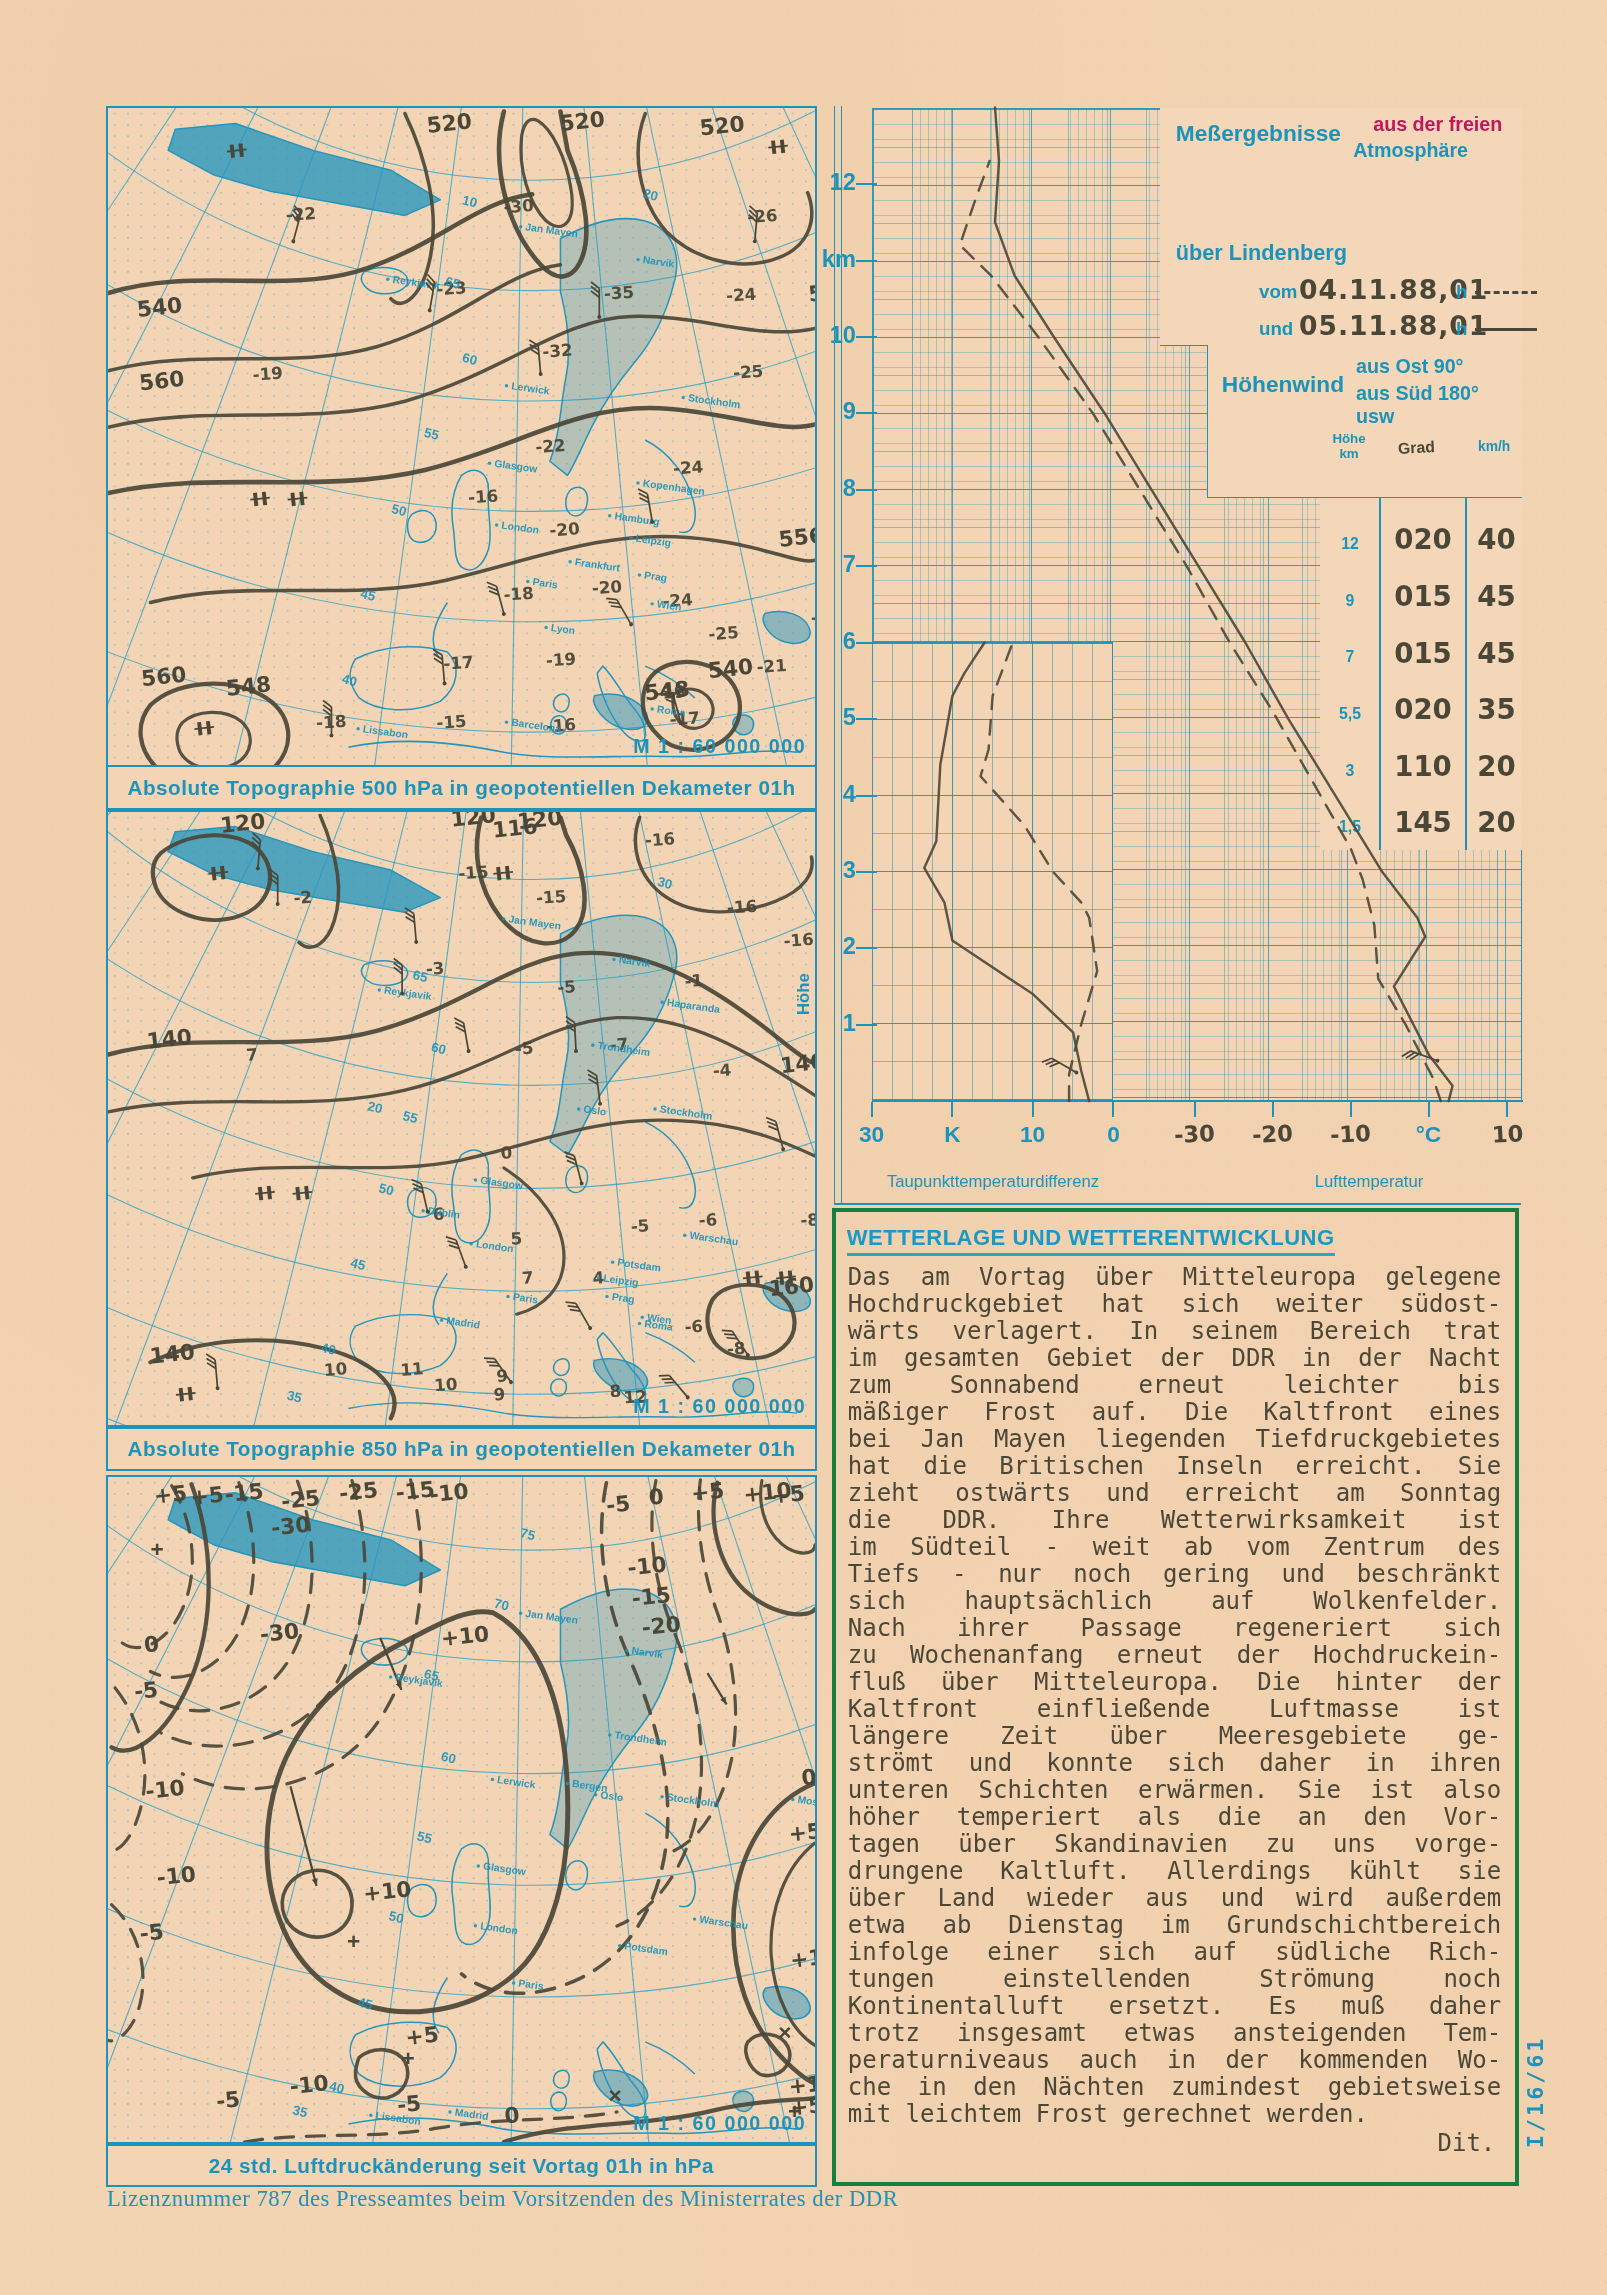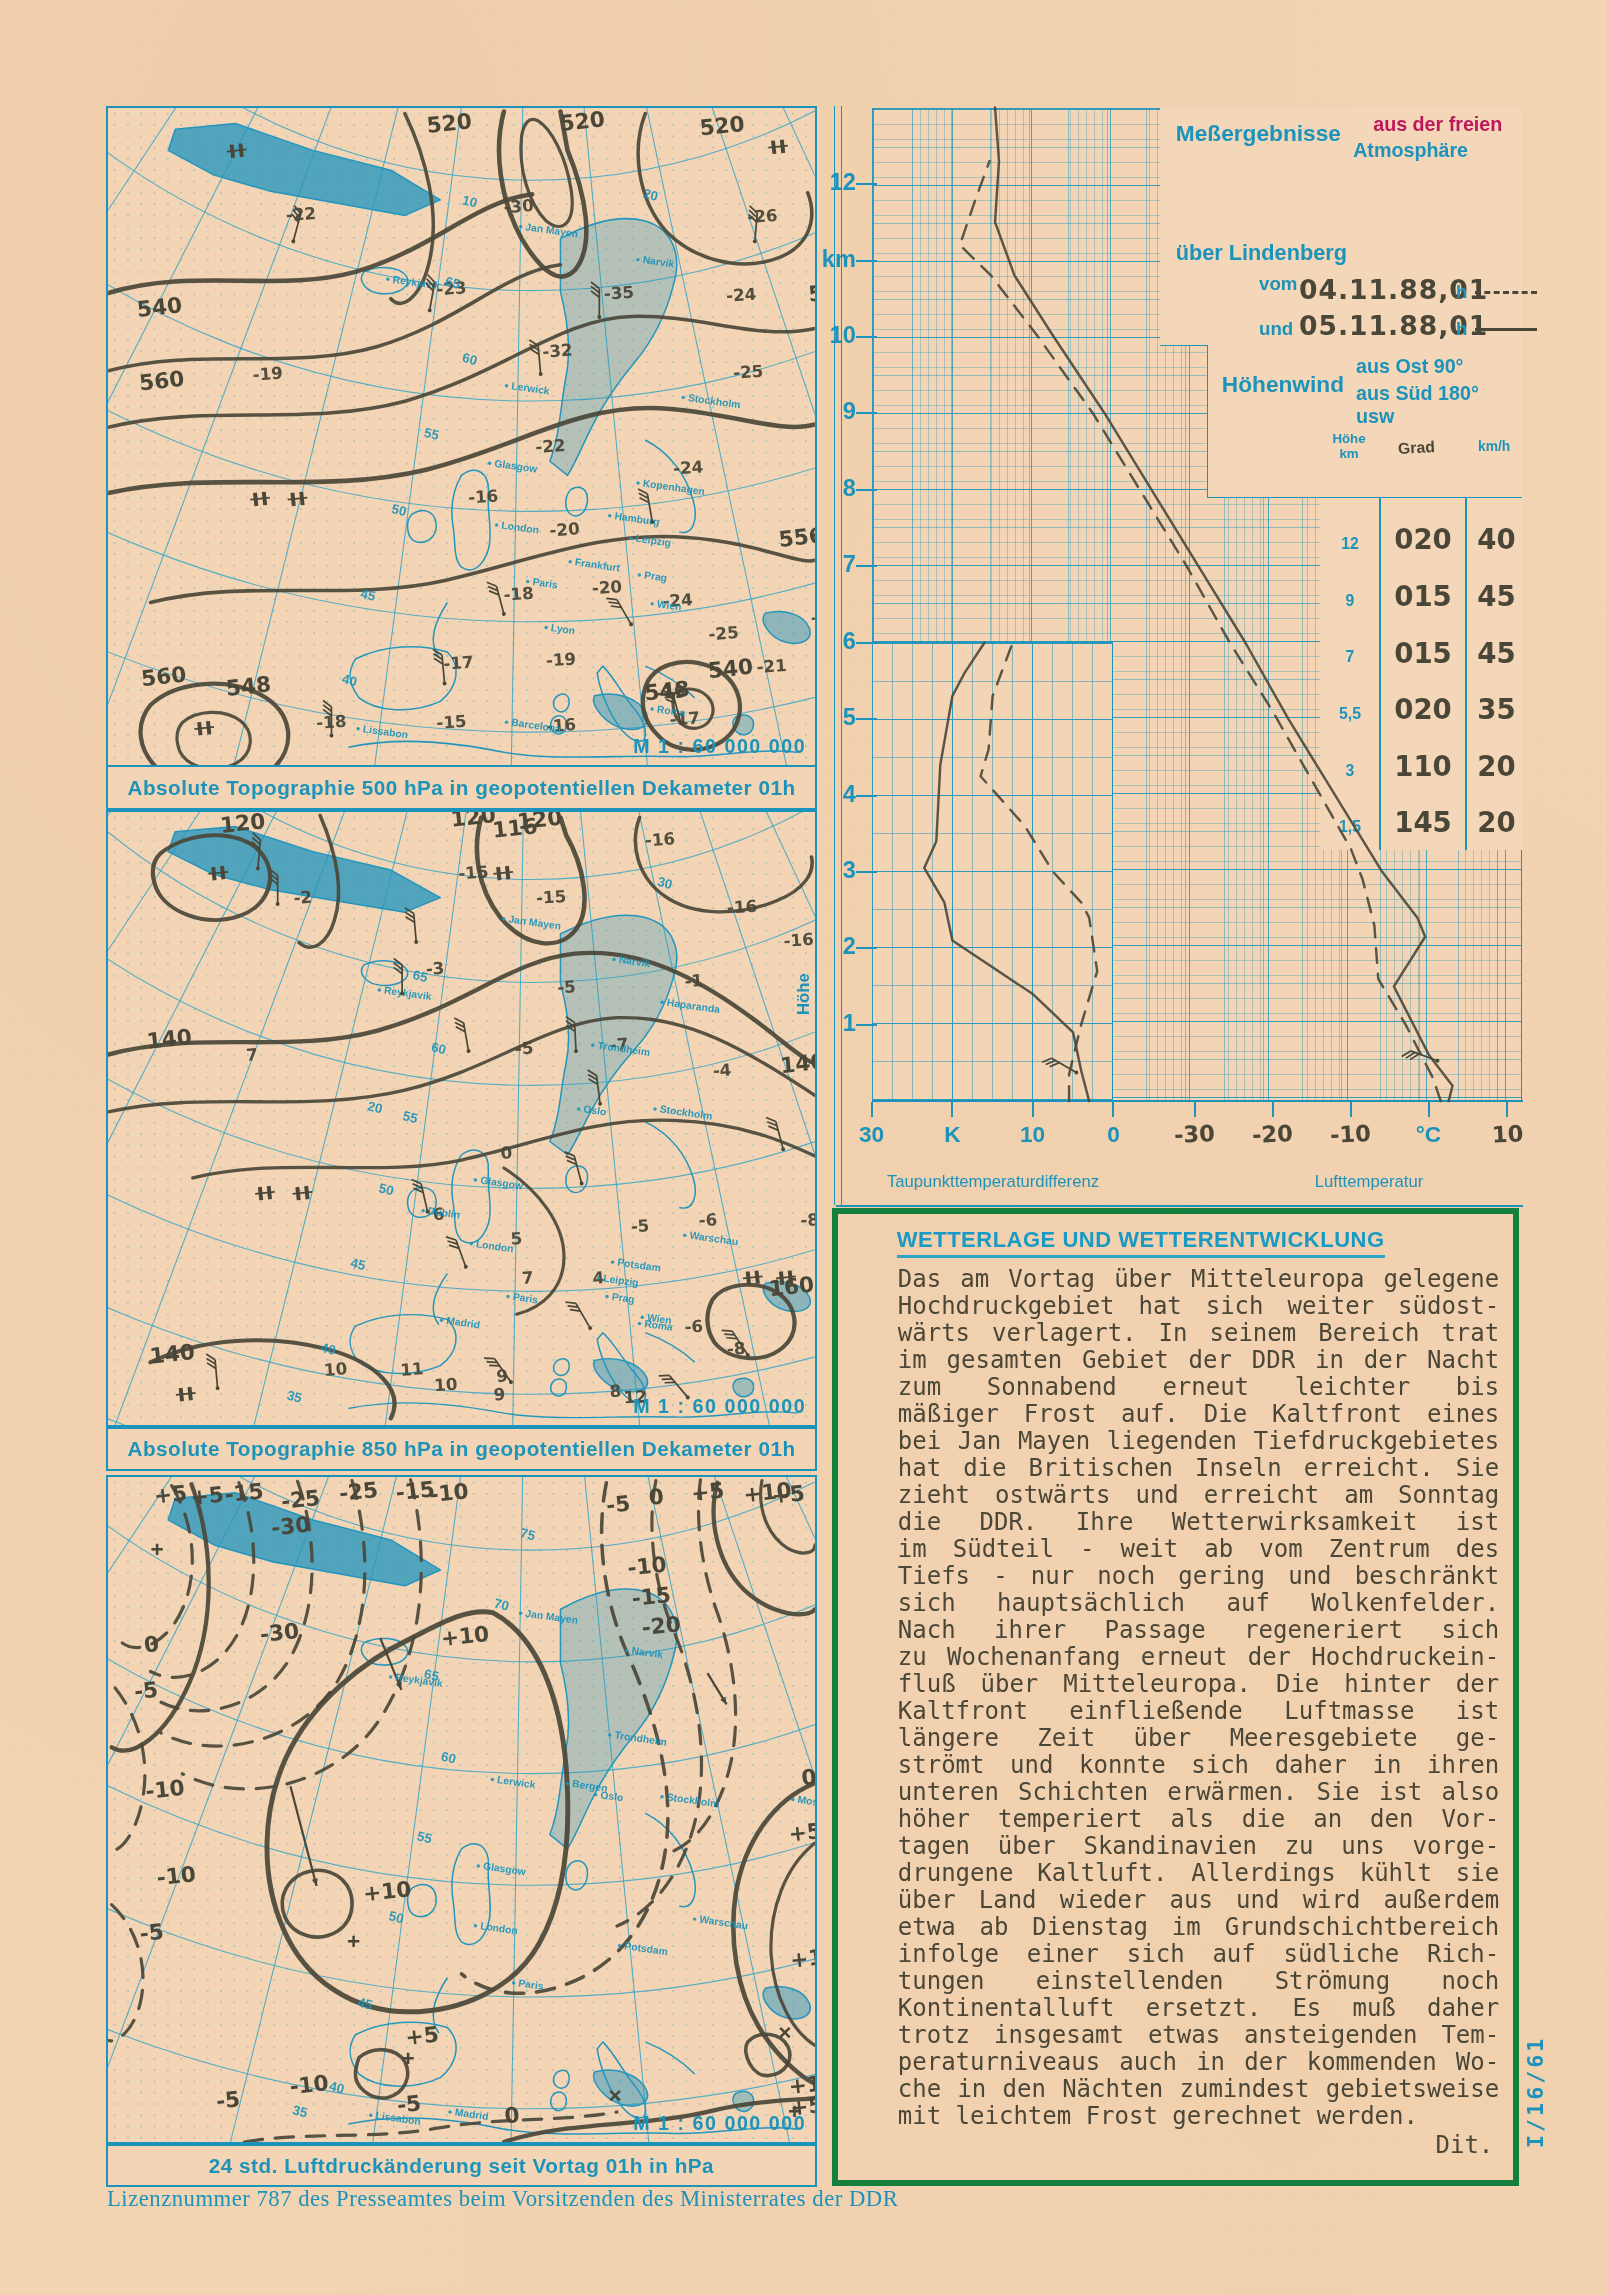--- a/index.html
+++ b/index.html
@@ -78,22 +78,22 @@
   .wh-title{position:absolute;left:13.8px;top:25.6px;font-size:22.7px;font-weight:bold;color:#1c93ba;}
   .wh-s1{position:absolute;left:148px;top:9.9px;font-size:19.7px;font-weight:bold;color:#1c93ba;}
   .wh-s2{position:absolute;left:148px;top:37px;font-size:19.7px;font-weight:bold;color:#1c93ba;}
   .wh-c1{position:absolute;left:114px;top:87px;font-size:13.3px;font-weight:bold;color:#1c93ba;text-align:center;width:54px;line-height:14.8px;}
   .wh-c2{position:absolute;left:190px;top:94px;font-size:15.8px;font-weight:bold;color:#4b4738;transform:rotate(-3deg);}
   .wh-c3{position:absolute;left:270px;top:94px;font-size:13.8px;font-weight:bold;color:#1c93ba;}
   .wt-h{position:absolute;width:64px;text-align:center;color:#1c93ba;font-weight:bold;font-size:15.8px;}
   .wt-v{position:absolute;width:84px;text-align:center;color:#4b4738;font-weight:bold;font-size:27.6px;
     font-family:"DejaVu Sans", sans-serif;}
   
-  .text-panel{position:absolute;left:832px;top:1208px;width:687px;height:978px;border:6px solid #15803d;
-    box-sizing:border-box;background:transparent;padding-left:48px;}
+  .text-panel{position:absolute;left:832px;top:1208px;width:687px;height:978px;border:4px solid #15803d;
+    box-sizing:border-box;background:transparent;}
   .text-panel::before{content:"";position:absolute;left:-2px;top:-8.9px;width:687px;height:1.5px;background:#1c93ba;}
   .tp-title{display:inline-block;margin:12.8px 0 4.9px 10.8px;font-size:22px;font-weight:bold;color:#189ac4;
     border-bottom:3.4px solid #2ea5c8;padding-bottom:2px;letter-spacing:0.5px;}
   .tp-body{margin:3px 13.8px 0 11.8px;font-family:"DejaVu Sans Mono", monospace;font-size:24px;
     line-height:27px;color:#4b4738;}
   .tp-line{text-align:justify;text-align-last:justify;white-space:normal;}
   .tp-line.last{text-align-last:left;}
   .tp-sig{text-align:right;font-family:"DejaVu Sans Mono", monospace;font-size:24px;color:#4b4738;
     margin:1px 19.7px 0 0;}
   .license{position:absolute;left:107px;top:2186px;font-family:"Liberation Serif", serif;
@@ -850,21 +850,21 @@
 <div class="leftrule"></div>
 <div class="chart-panel">
   <div class="plot" id="plot-grid"></div>
   <div class="dew-region"></div>
 
   <div class="legend-box">
     <div class="lg-title">Meßergebnisse</div>
     <div class="lg-r1">aus der freien</div>
     <div class="lg-r2">Atmosphäre</div>
     <div class="lg-station">über Lindenberg</div>
-    <div class="lg-row" style="top:165px;text-align:right;">vom</div>
+    <div class="lg-row" style="top:173px;text-align:right;">vom</div>
     <div class="lg-date" style="top:166px;">04.11.88,01</div>
     <div class="lg-h" style="top:173px;">h</div>
     <div class="lg-dash" style="top:183px;"></div>
     <div class="lg-row" style="top:210px;">und</div>
     <div class="lg-date" style="top:202px;">05.11.88,01</div>
     <div class="lg-h" style="top:210px;">h</div>
     <div class="lg-solid" style="top:220px;"></div>
   </div>
 
   <div class="wind-head-box">

